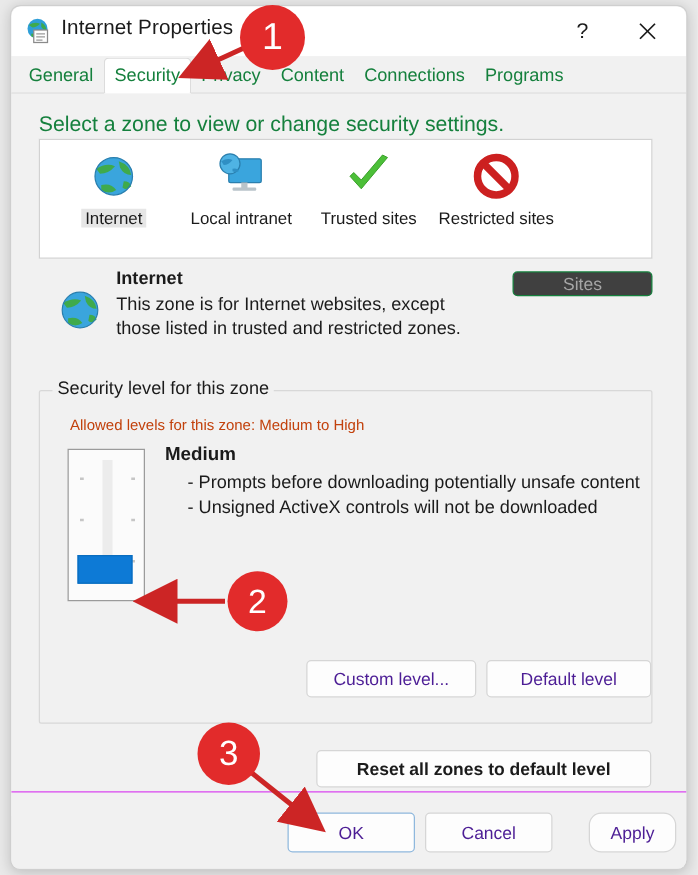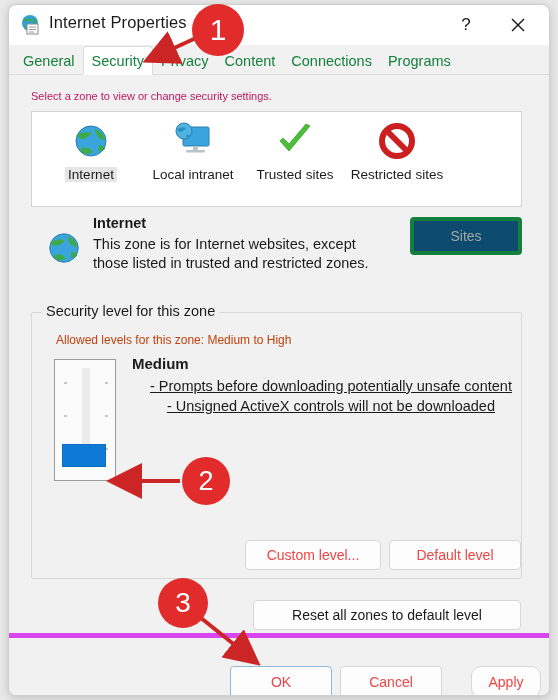--- a/index.html
+++ b/index.html
@@ -95,22 +95,22 @@
   .page {
     position: relative;
     background: #f1f1f1;
     height: 578px;
     padding: 0;
   }
 
   .section-label {
     position: absolute;
     left: 22px; top: 15px;
-    font-size: 11px;
-    color: #be185d;
+    font-size: 17px;
+    color: #15803d;
   }
 
   
   .zonebox {
     position: absolute;
     left: 22px; top: 36px;
     width: 491px; height: 96px;
     background: #ffffff;
     border: 1px solid #d2d2d2;
   }
@@ -149,38 +149,37 @@
     position: absolute; left: 62px; top: 0px;
     font-size: 14.5px; font-weight: bold; color: #1b1b1b;
   }
   .zonedesc-body {
     position: absolute; left: 62px; top: 20px;
     width: 300px;
     font-size: 14.5px; color: #1b1b1b; line-height: 19px;
   }
   .sites-btn {
     position: absolute; right: 0px; top: 2px;
-    width: 112px; height: 38px;
-    background: #0c4a6e;
-    border: 4px solid #15803d;
+    width: 112px; height: 20px;
+    background: #404040;
+    border: 1px solid #15803d;
     border-radius: 4px;
     color: #a6a6a6;
     font-size: 14px;
     display: flex; align-items: center; justify-content: center;
   }
 
   
   .group {
     position: absolute;
     left: 22px; top: 237px;
     width: 491px; height: 267px;
     border: 1px solid #d8d8d8;
     border-radius: 2px;
     background: transparent;
-    text-align: center;
   }
   .group-title {
     position: absolute;
     left: 10px; top: -10px;
     background: #f1f1f1;
     padding: 0 4px;
     font-size: 14.5px;
     color: #1b1b1b;
   }
   .allowed {
@@ -218,54 +217,52 @@
   .level-name {
     position: absolute;
     left: 100px; top: 42px;
     font-size: 15px; font-weight: bold; color: #1b1b1b;
   }
   .level-list {
     position: absolute;
     left: 118px; top: 63px;
     font-size: 14.5px; color: #1b1b1b; line-height: 20px;
     white-space: nowrap;
-    text-decoration: underline;
   }
 
   .btn {
     background: #fdfdfd;
     border: 1px solid #d6d6d6;
     border-radius: 4px;
     font-size: 14px;
-    color: #ef4444;
+    color: #4c1d95;
     display: flex; align-items: center; justify-content: center;
     cursor: default;
-    margin-top: 12px;
   }
   .custom-btn  { position: absolute; left: 213px; top: 215px; width: 136px; height: 30px; }
   .default-btn { position: absolute; left: 357px; top: 215px; width: 132px; height: 30px; }
 
   .reset-btn {
     position: absolute;
     left: 244px; top: 525px;
     width: 268px; height: 30px;
     background: #fdfdfd;
     border: 1px solid #d6d6d6;
     border-radius: 4px;
     font-size: 14px; color: #1b1b1b;
-    display: flex; align-items: center; justify-content: center;
+    display: flex; align-items: center; justify-content: center; font-weight: bold;
   }
 
   
   .footer {
     position: absolute;
     left: 0; bottom: 0;
     width: 542px; height: 62px;
     background: #f1f1f1;
-    border-top: 5px solid #d946ef;
+    border-top: 1px solid #d946ef;
   }
   .footer .btn { position: absolute; top: 16px; height: 32px; }
   .ok-btn     { left: 221px; width: 102px; border: 1px solid #8fb8dd !important; background:#fdfdfd; }
   .cancel-btn { left: 331px; width: 102px; }
   .apply-btn  { left: 462px; width: 70px; border-radius: 10px; }
 
   
   .anno-circle {
     position: absolute;
     border-radius: 50%;

